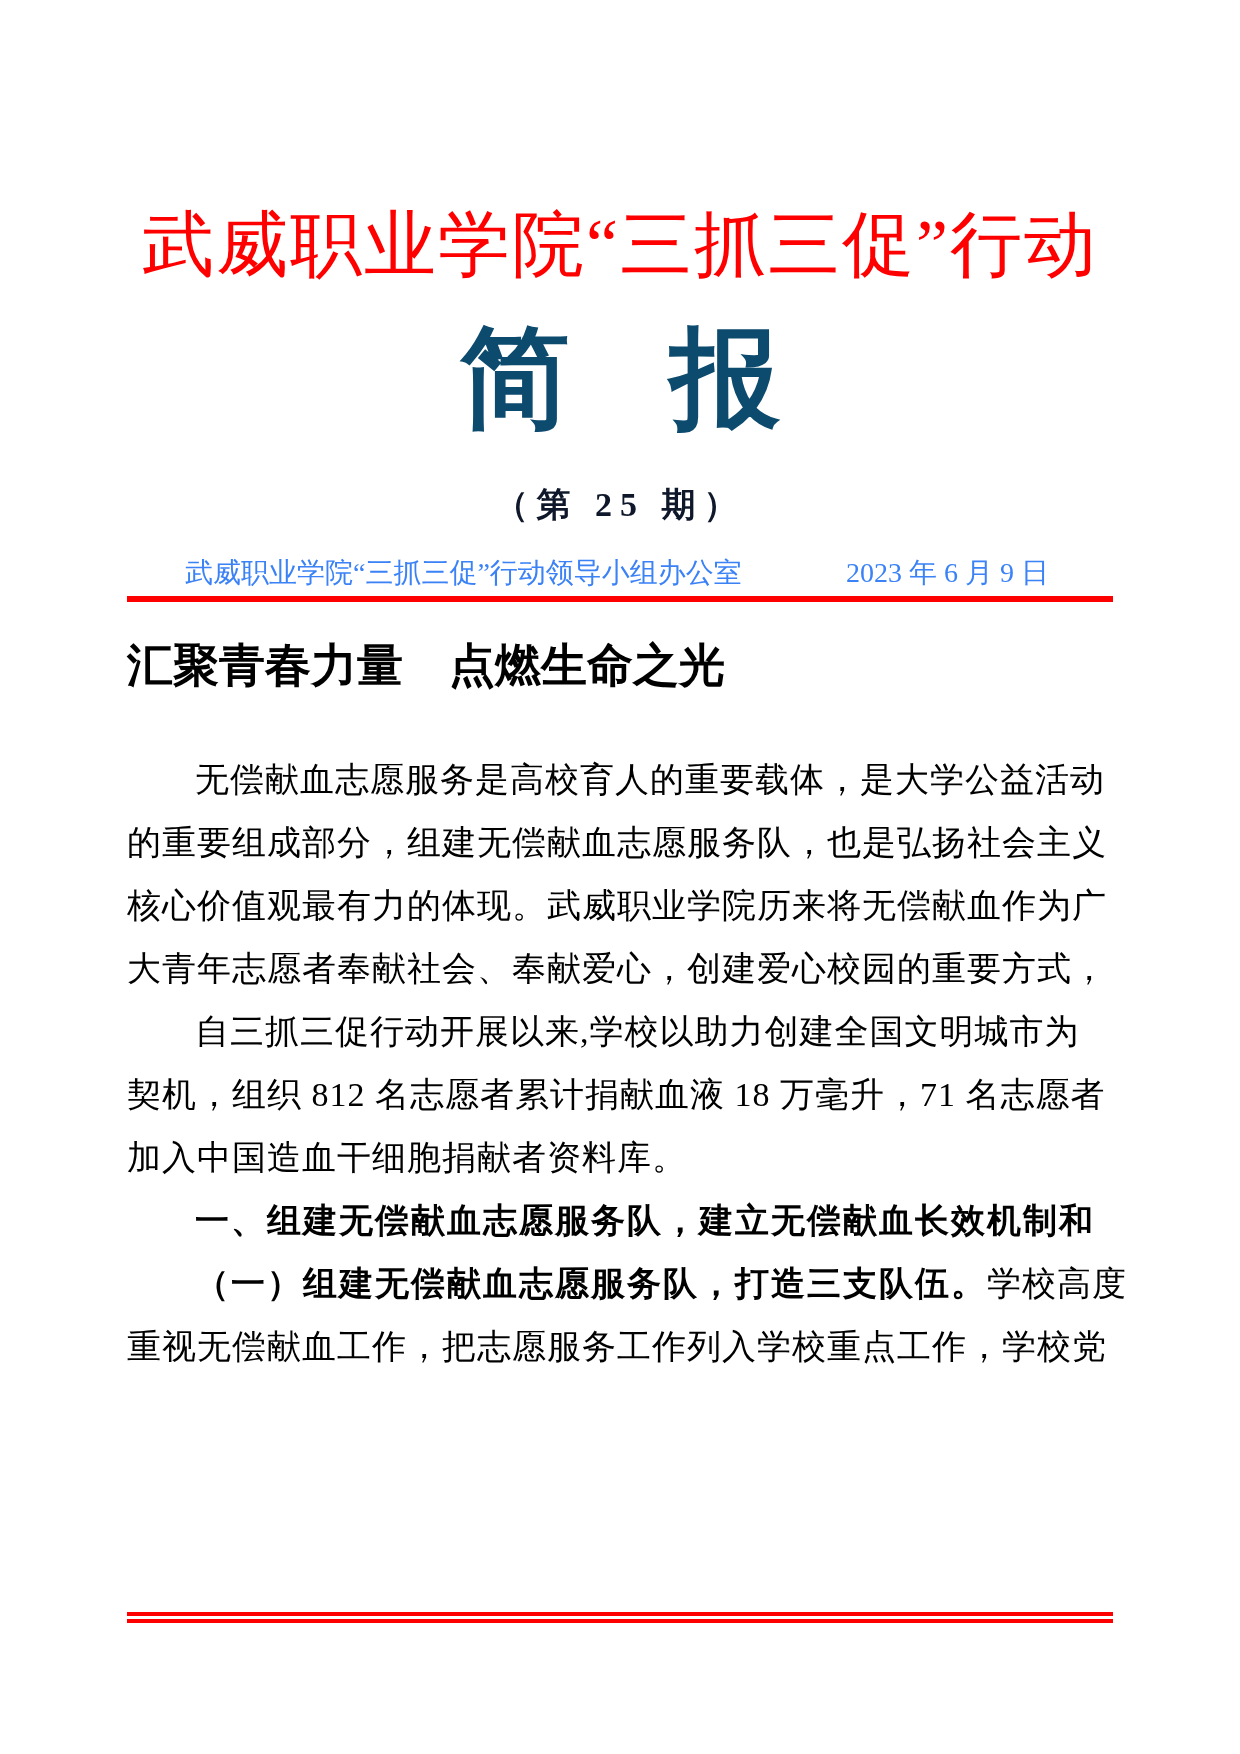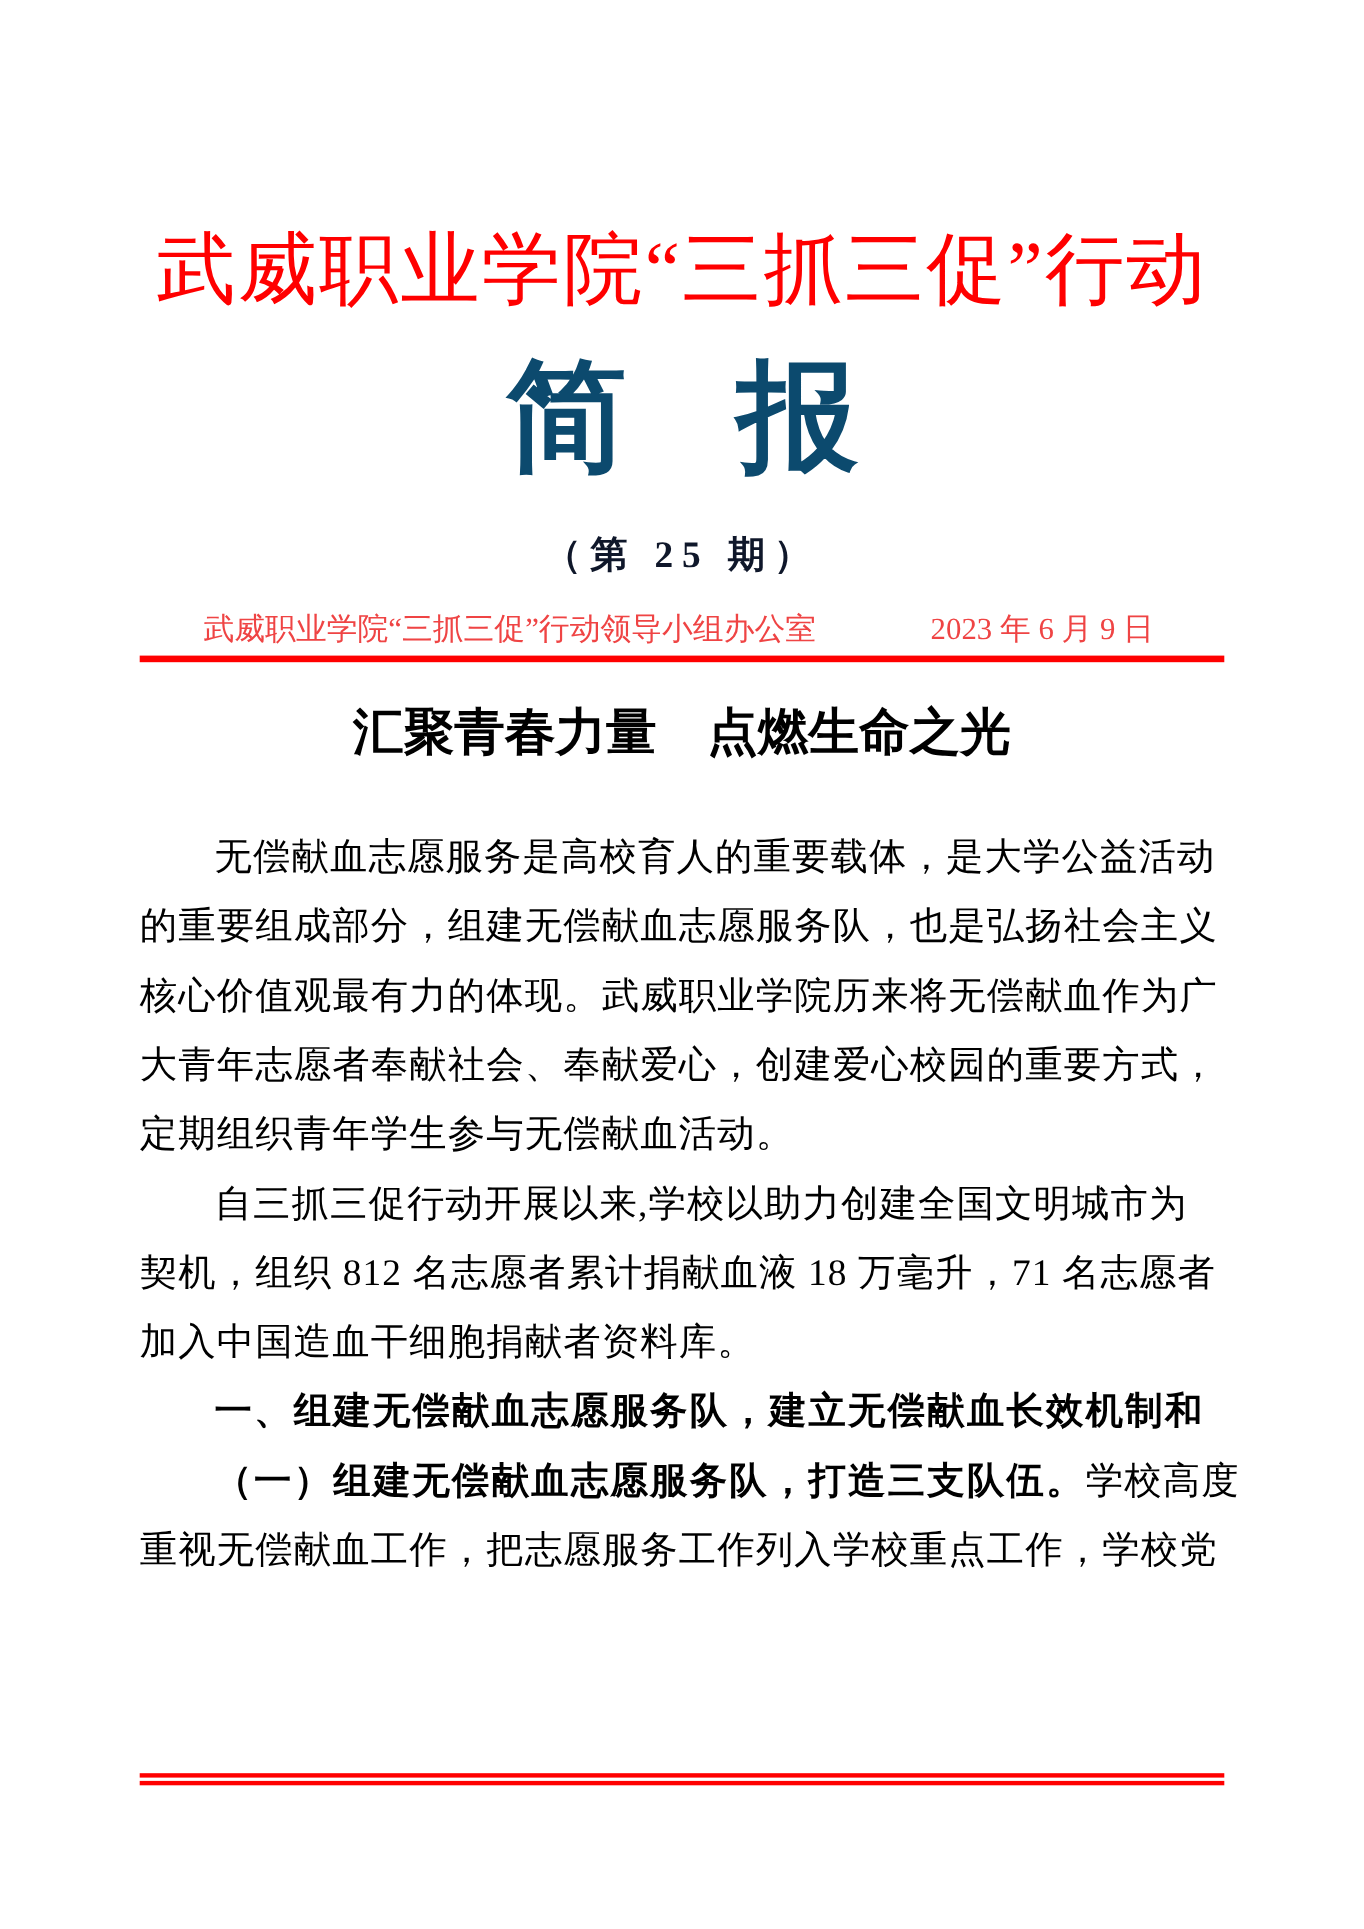--- a/index.html
+++ b/index.html
@@ -20,27 +20,27 @@
     font-size:110px; font-weight:bold; line-height:1.05; white-space:nowrap;
   }
   .m-title2 .gap { display:inline-block; width:100px; }
   .issue {
     top:486px; text-align:center; color:#0f172a;
     font-size:34px; font-weight:bold; letter-spacing:8px; line-height:1.1;
   }
   .office-row {
     top:556px; display:flex; justify-content:space-between; align-items:baseline;
     padding-left:58px; padding-right:64px; box-sizing:border-box;
-    font-size:28px; color:#ef4444; line-height:1.2; white-space:nowrap;
+    font-size:28px; color:#3b82f6; line-height:1.2; white-space:nowrap;
   }
   .rule-thick { top:596px; height:6px; background:#ff0000; }
 
   
   .article-title {
-    top:640px; margin:0; text-align:center; color:#000;
+    top:640px; margin:0; text-align:left; color:#000;
     font-size:46px; font-weight:bold; line-height:1.15; white-space:nowrap;
   }
   .article-body { top:748px; }
   .article-body p.line {
     margin:0; font-size:34px; line-height:63px; color:#000;
     letter-spacing:1px; white-space:nowrap;
   }
   .article-body p.indent { text-indent:68px; }
   .seg-body { font-family:"Liberation Serif", serif; }
   .seg-hei  { font-family:"Liberation Sans", sans-serif; font-weight:bold; letter-spacing:2px; }
@@ -76,21 +76,20 @@
   </header>
 
   <main>
     <h1 class="content article-title">汇聚青春力量　点燃生命之光</h1>
 
     <div class="content article-body">
         <p class="line indent"><span class="seg-body">无偿献血志愿服务是高校育人的重要载体，是大学公益活动</span></p>
         <p class="line"><span class="seg-body">的重要组成部分，组建无偿献血志愿服务队，也是弘扬社会主义</span></p>
         <p class="line"><span class="seg-body">核心价值观最有力的体现。武威职业学院历来将无偿献血作为广</span></p>
         <p class="line"><span class="seg-body">大青年志愿者奉献社会、奉献爱心，创建爱心校园的重要方式，</span></p>
-        <p class="line"><span class="seg-body">定期组织青年学生参与无偿献血活动。</span></p>
         <p class="line indent"><span class="seg-body">自三抓三促行动开展以来,学校以助力创建全国文明城市为</span></p>
         <p class="line"><span class="seg-body">契机，组织 812 名志愿者累计捐献血液 18 万毫升，71 名志愿者</span></p>
         <p class="line"><span class="seg-body">加入中国造血干细胞捐献者资料库。</span></p>
         <p class="line indent"><span class="seg-hei">一、组建无偿献血志愿服务队，建立无偿献血长效机制和</span></p>
         <p class="line indent"><span class="seg-kai">（一）组建无偿献血志愿服务队，打造三支队伍。</span><span class="seg-body">学校高度</span></p>
         <p class="line"><span class="seg-body">重视无偿献血工作，把志愿服务工作列入学校重点工作，学校党</span></p>
       </div>
   </main>
 
   <div class="content footer-rule"></div>

